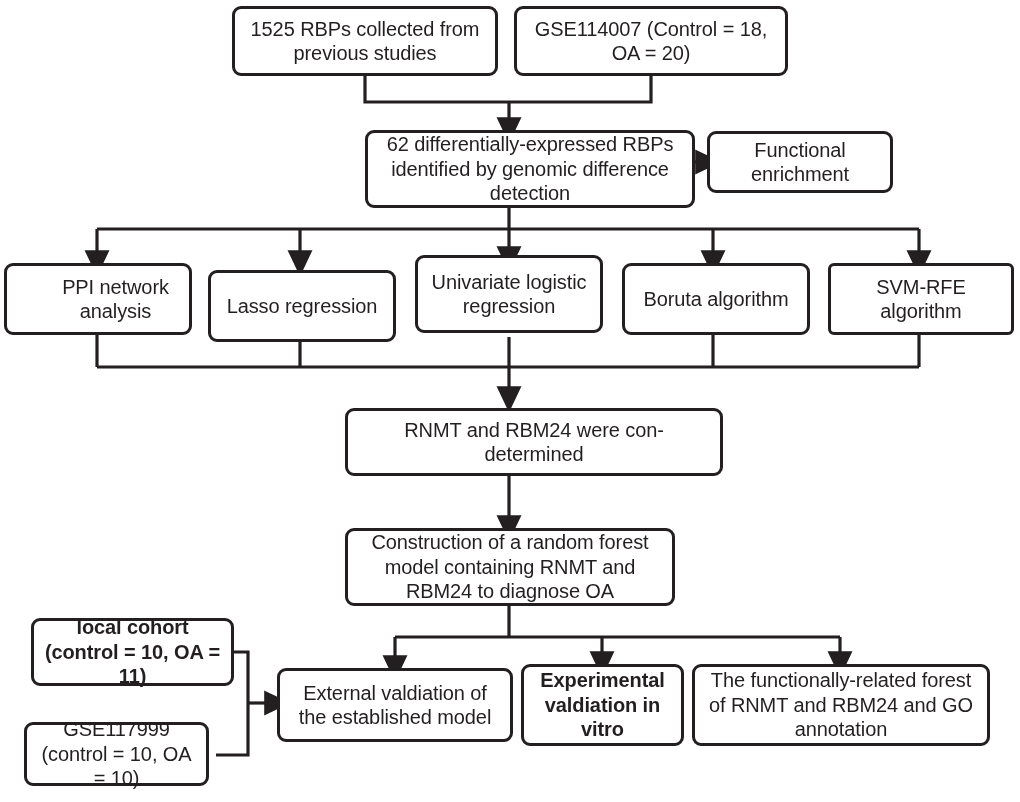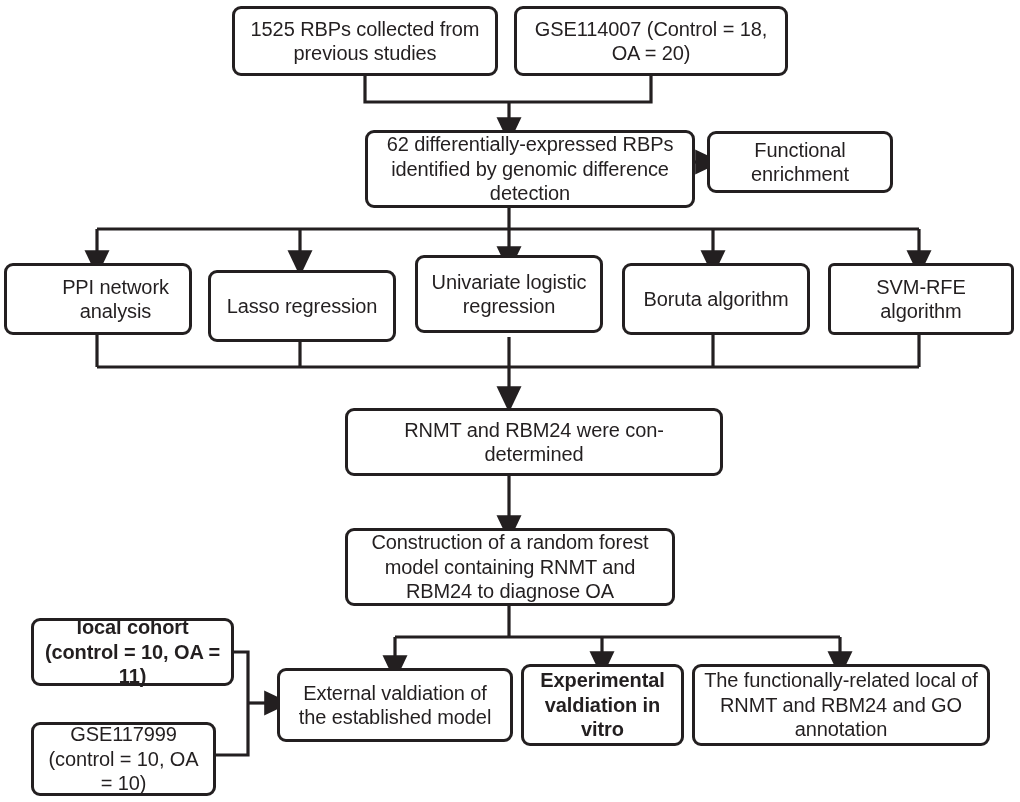--- a/index.html
+++ b/index.html
@@ -139,27 +139,27 @@
       </div>
       <div class="node" style="left: 345px; top: 399px; width: 378px; height: 68px; margin-top: 9px;">
         <span>RNMT and RBM24 were con-determined</span>
       </div>
       <div class="node" style="left: 345px; top: 528px; width: 330px; height: 78px;">
         <span>Construction of a random forest model containing RNMT and RBM24 to diagnose OA</span>
       </div>
       <div class="node bold" style="left: 31px; top: 618px; width: 203px; height: 68px;">
         <span>local cohort (control = 10, OA = 11)</span>
       </div>
-      <div class="node" style="left: 31px; top: 722px; width: 185px; height: 74px;">
+      <div class="node" style="left: 24px; top: 722px; width: 185px; height: 64px;">
         <span>GSE117999 (control = 10, OA = 10)</span>
       </div>
       <div class="node" style="left: 277px; top: 668px; width: 236px; height: 74px;">
         <span>External valdiation of the established model</span>
       </div>
       <div class="node bold" style="left: 521px; top: 664px; width: 163px; height: 82px;">
         <span>Experimental valdiation in vitro</span>
       </div>
       <div class="node" style="left: 692px; top: 664px; width: 298px; height: 82px;">
-        <span>The functionally-related local of RNMT and RBM24 and GO annotation</span>
+        <span>The functionally-related forest of RNMT and RBM24 and GO annotation</span>
       </div>
     </div>
 
 </div>
 
 </body></html>

